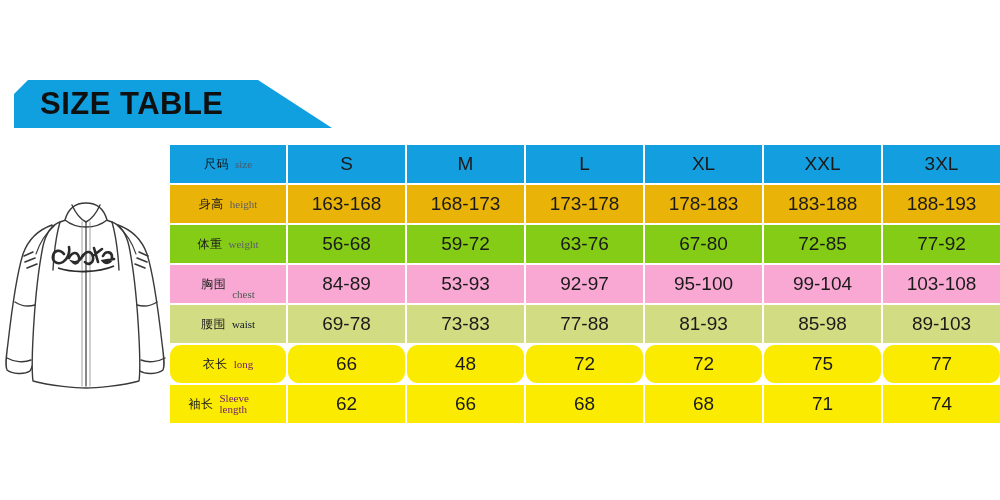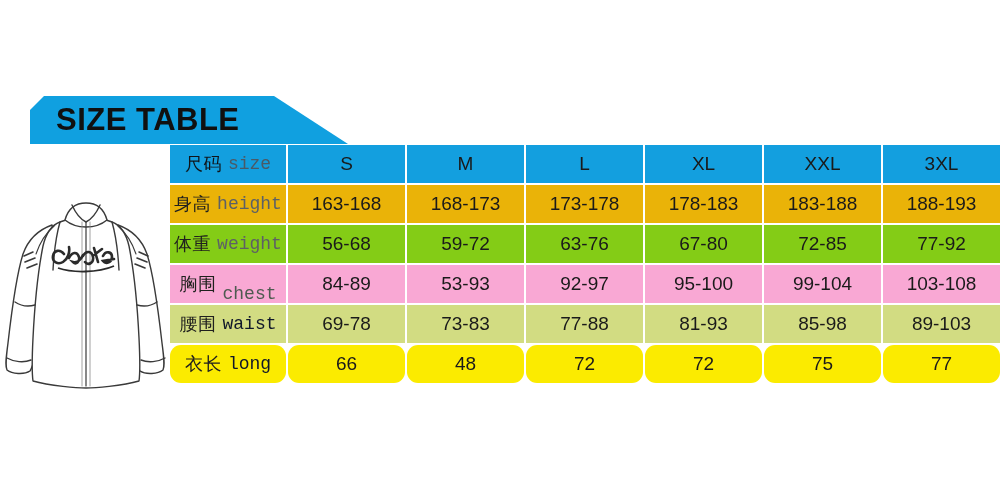--- a/index.html
+++ b/index.html
@@ -17,24 +17,23 @@
     position: relative;
     width: 1000px;
     height: 500px;
     background: #ffffff;
   }
 
   
   #banner-wrap {
     position: absolute;
     left: 14px;
-    top: 96px;
+    top: 80px;
     width: 320px;
     height: 48px;
-    margin-left: 16px;
   }
   #banner-shape {
     position: absolute;
     inset: 0;
     background: #10a0e0;
     clip-path: polygon(0 14px, 14px 0, 244px 0, 318px 48px, 0 48px);
   }
   #banner-title {
     position: absolute;
     left: 26px;
@@ -78,30 +77,30 @@
   }
   col.label-col { width: 116px; }
   col.size-col  { width: 117px; }
 
   
   td.label {
     text-align: center;
     white-space: nowrap;
   }
   .cn {
-    font-size: 18px;
+    font-size: 12px;
     color: #20201e;
     font-family: Liberation Sans, sans-serif;
     letter-spacing: 0.5px;
   }
   .en {
-    font-size: 18px;
+    font-size: 11px;
     color: #5d6066;
     margin-left: 6px;
-    font-family: Liberation Mono, monospace;
+    font-family: Liberation Serif, serif;
   }
   .en.two-line {
     display: inline-block;
     line-height: 1.02;
     vertical-align: middle;
     text-align: left;
     white-space: normal;
     width: 48px;
   }
   .label-inner {
@@ -117,21 +116,21 @@
   .r-height td { background: #eab308; }
   .r-weight td { background: #84cc16; margin-top: 32px; }
   .r-chest  td { background: #f9a8d4; }
   .r-waist  td { background: #d2dc82; }
   .r-long   td { background: #fbeb00; border-radius: 11px; }
   .r-sleeve td { background: #fbeb00; }
 
   .r-head td.label .cn { color: #101418; }
   .r-head td.label .en { color: #4a5a66; }
   .r-waist td .en { color: #0f172a; }
-  .r-long td .en, .r-sleeve td .en { color: #0f172a; }
+  .r-long td .en, .r-sleeve td .en { color: #701a75; }
   .r-chest td .en { color: #4e5a50; margin-top: 20px; }
 </style>
 </head>
 <body>
 
 <div id="page">
 
   <div id="banner-wrap">
     <div id="banner-shape"></div>
     <div id="banner-title">SIZE TABLE</div>
@@ -279,16 +278,30 @@
           </div>
         </td>
         <td>66</td>
         <td>48</td>
         <td>72</td>
         <td>72</td>
         <td>75</td>
         <td>77</td>
       </tr>
 
+      <tr class="r-sleeve">
+        <td class="label">
+          <div class="label-inner">
+            <span class="cn">袖长</span>
+            <span class="en two-line">Sleeve length</span>
+          </div>
+        </td>
+        <td>62</td>
+        <td>66</td>
+        <td>68</td>
+        <td>68</td>
+        <td>71</td>
+        <td>74</td>
+      </tr>
     </tbody>
   </table>
 
 </div>
 
 </body></html>

